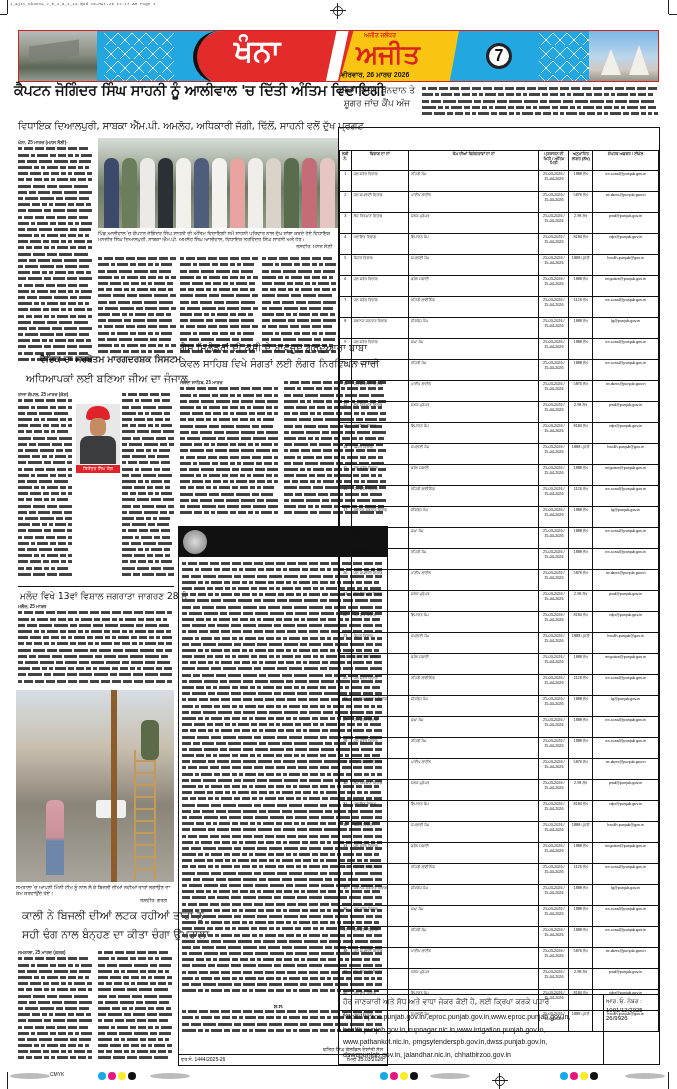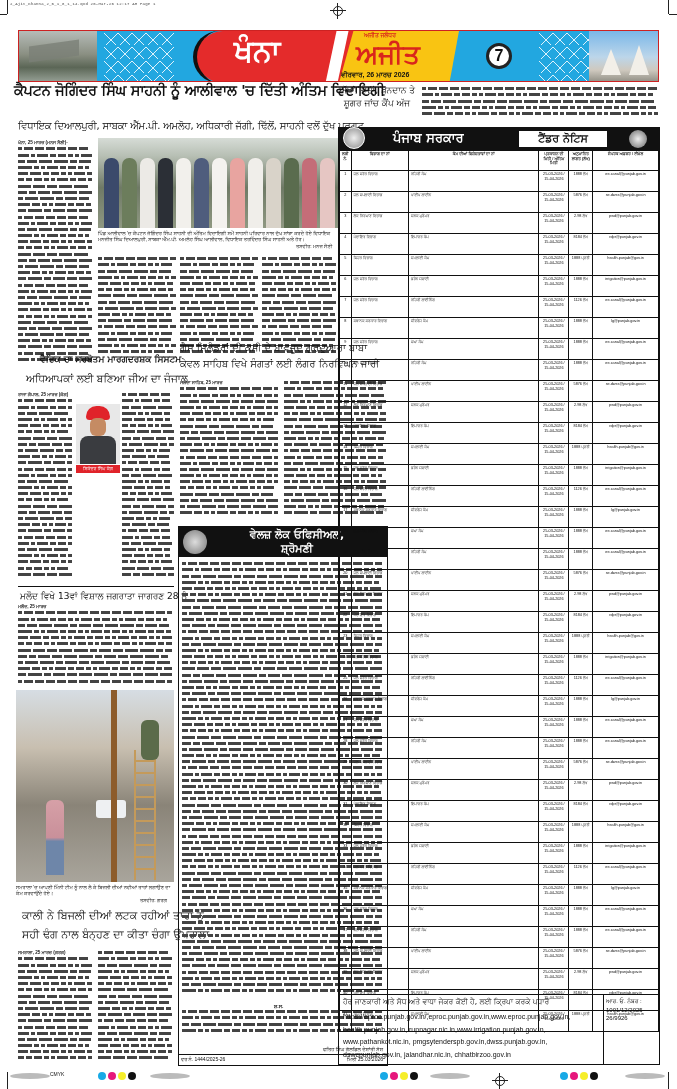--- a/index.html
+++ b/index.html
@@ -451,24 +451,20 @@
     <span class="ln"><span style="width: 7px;"></span><span style="width: 10.5px;"></span><span style="width: 13.5px;"></span><span style="width: 14.5px;"></span><span style="width: 7.5px;"></span><span style="width: 12.5px;"></span></span>
     <span class="ln"><span style="width: 14px;"></span><span style="width: 5.5px;"></span><span style="width: 4.5px;"></span><span style="width: 11.5px;"></span><span style="width: 6.5px;"></span><span style="width: 8.5px;"></span><span style="width: 5.5px;"></span><span style="width: 4.5px;"></span></span>
     <span class="ln"><span style="width: 10px;"></span><span style="width: 11.5px;"></span><span style="width: 6.5px;"></span><span style="width: 8.5px;"></span><span style="width: 5.5px;"></span><span style="width: 4.5px;"></span><span style="width: 11.5px;"></span><span style="width: 5.5px;"></span></span>
     <span class="ln"><span style="width: 6px;"></span><span style="width: 6.5px;"></span><span style="width: 8.5px;"></span><span style="width: 5.5px;"></span><span style="width: 4.5px;"></span><span style="width: 11.5px;"></span><span style="width: 6.5px;"></span><span style="width: 8.5px;"></span><span style="width: 4.5px;"></span></span>
     <span class="ln"><span style="width: 13px;"></span><span style="width: 12.5px;"></span><span style="width: 10.5px;"></span><span style="width: 13.5px;"></span><span style="width: 14.5px;"></span></span>
   </div>
 
 <div class="ad-box">
   <div class="ad-head">
     <div class="ad-emblem"></div>
-    <div class="ad-title">
-      <div>ਵੇਲਜ਼ ਲੋਕ ਓਫਿਸੀਅਲ,</div>
-      <div>ਸ਼੍ਰੋਮਣੀ</div>
-    </div>
   </div>
   <div class="textcol" style="left:3px;top:34px;width:202px;height:438px;">
       <span class="ln"><span style="width: 4px;"></span><span style="width: 9.5px;"></span><span style="width: 9.5px;"></span><span style="width: 9.5px;"></span><span style="width: 9.5px;"></span><span style="width: 9.5px;"></span><span style="width: 9.5px;"></span><span style="width: 9.5px;"></span><span style="width: 9.5px;"></span><span style="width: 9.5px;"></span><span style="width: 9.5px;"></span><span style="width: 9.5px;"></span><span style="width: 9.5px;"></span><span style="width: 9.5px;"></span><span style="width: 9.5px;"></span><span style="width: 9.5px;"></span><span style="width: 9.5px;"></span><span style="width: 9.5px;"></span><span style="width: 7.5px;"></span></span>
       <span class="ln"><span style="width: 11px;"></span><span style="width: 4.5px;"></span><span style="width: 11.5px;"></span><span style="width: 6.5px;"></span><span style="width: 8.5px;"></span><span style="width: 5.5px;"></span><span style="width: 4.5px;"></span><span style="width: 11.5px;"></span><span style="width: 6.5px;"></span><span style="width: 8.5px;"></span><span style="width: 5.5px;"></span><span style="width: 4.5px;"></span><span style="width: 11.5px;"></span><span style="width: 6.5px;"></span><span style="width: 8.5px;"></span><span style="width: 5.5px;"></span><span style="width: 4.5px;"></span><span style="width: 11.5px;"></span><span style="width: 6.5px;"></span><span style="width: 8.5px;"></span><span style="width: 5.5px;"></span><span style="width: 4.5px;"></span><span style="width: 5.5px;"></span></span>
       <span class="ln"><span style="width: 7px;"></span><span style="width: 10.5px;"></span><span style="width: 13.5px;"></span><span style="width: 14.5px;"></span><span style="width: 7.5px;"></span><span style="width: 12.5px;"></span><span style="width: 10.5px;"></span><span style="width: 13.5px;"></span><span style="width: 14.5px;"></span><span style="width: 7.5px;"></span><span style="width: 12.5px;"></span><span style="width: 10.5px;"></span><span style="width: 13.5px;"></span><span style="width: 14.5px;"></span><span style="width: 7.5px;"></span><span style="width: 7.5px;"></span></span>
       <span class="ln"><span style="width: 14px;"></span><span style="width: 5.5px;"></span><span style="width: 4.5px;"></span><span style="width: 11.5px;"></span><span style="width: 6.5px;"></span><span style="width: 8.5px;"></span><span style="width: 5.5px;"></span><span style="width: 4.5px;"></span><span style="width: 11.5px;"></span><span style="width: 6.5px;"></span><span style="width: 8.5px;"></span><span style="width: 5.5px;"></span><span style="width: 4.5px;"></span><span style="width: 11.5px;"></span><span style="width: 6.5px;"></span><span style="width: 8.5px;"></span><span style="width: 5.5px;"></span><span style="width: 4.5px;"></span><span style="width: 11.5px;"></span><span style="width: 6.5px;"></span><span style="width: 8.5px;"></span><span style="width: 5.5px;"></span></span>
       <span class="ln"><span style="width: 10px;"></span><span style="width: 11.5px;"></span><span style="width: 6.5px;"></span><span style="width: 8.5px;"></span><span style="width: 5.5px;"></span><span style="width: 4.5px;"></span><span style="width: 11.5px;"></span><span style="width: 6.5px;"></span><span style="width: 8.5px;"></span><span style="width: 5.5px;"></span><span style="width: 4.5px;"></span><span style="width: 11.5px;"></span><span style="width: 6.5px;"></span><span style="width: 8.5px;"></span><span style="width: 5.5px;"></span><span style="width: 4.5px;"></span><span style="width: 11.5px;"></span><span style="width: 6.5px;"></span><span style="width: 8.5px;"></span><span style="width: 5.5px;"></span><span style="width: 4.5px;"></span><span style="width: 11.5px;"></span></span>
       <span class="ln"><span style="width: 6px;"></span><span style="width: 6.5px;"></span><span style="width: 8.5px;"></span><span style="width: 5.5px;"></span><span style="width: 4.5px;"></span><span style="width: 11.5px;"></span><span style="width: 6.5px;"></span><span style="width: 8.5px;"></span><span style="width: 5.5px;"></span><span style="width: 4.5px;"></span><span style="width: 11.5px;"></span><span style="width: 6.5px;"></span><span style="width: 8.5px;"></span><span style="width: 5.5px;"></span><span style="width: 4.5px;"></span><span style="width: 11.5px;"></span><span style="width: 6.5px;"></span><span style="width: 8.5px;"></span><span style="width: 5.5px;"></span><span style="width: 4.5px;"></span><span style="width: 11.5px;"></span><span style="width: 6.5px;"></span><span style="width: 8.5px;"></span></span>
       <span class="ln"><span style="width: 13px;"></span><span style="width: 12.5px;"></span><span style="width: 10.5px;"></span><span style="width: 13.5px;"></span><span style="width: 14.5px;"></span><span style="width: 7.5px;"></span><span style="width: 12.5px;"></span><span style="width: 10.5px;"></span><span style="width: 13.5px;"></span><span style="width: 14.5px;"></span><span style="width: 7.5px;"></span><span style="width: 12.5px;"></span><span style="width: 10.5px;"></span><span style="width: 13.5px;"></span><span style="width: 12.5px;"></span></span>
       <span class="ln"><span style="width: 9px;"></span><span style="width: 7.5px;"></span><span style="width: 12.5px;"></span><span style="width: 10.5px;"></span><span style="width: 13.5px;"></span><span style="width: 14.5px;"></span><span style="width: 7.5px;"></span><span style="width: 12.5px;"></span><span style="width: 10.5px;"></span><span style="width: 13.5px;"></span><span style="width: 14.5px;"></span><span style="width: 7.5px;"></span><span style="width: 12.5px;"></span><span style="width: 10.5px;"></span><span style="width: 13.5px;"></span><span style="width: 7.5px;"></span></span>
@@ -542,26 +538,20 @@
       <span class="ln"><span style="width: 7px;"></span><span style="width: 10.5px;"></span><span style="width: 13.5px;"></span><span style="width: 14.5px;"></span><span style="width: 7.5px;"></span><span style="width: 12.5px;"></span><span style="width: 10.5px;"></span><span style="width: 13.5px;"></span><span style="width: 14.5px;"></span><span style="width: 7.5px;"></span><span style="width: 12.5px;"></span><span style="width: 10.5px;"></span><span style="width: 13.5px;"></span><span style="width: 14.5px;"></span><span style="width: 7.5px;"></span><span style="width: 7.5px;"></span></span>
       <span class="ln"><span style="width: 14px;"></span><span style="width: 5.5px;"></span><span style="width: 4.5px;"></span><span style="width: 11.5px;"></span><span style="width: 6.5px;"></span><span style="width: 8.5px;"></span><span style="width: 5.5px;"></span><span style="width: 4.5px;"></span><span style="width: 11.5px;"></span><span style="width: 6.5px;"></span><span style="width: 8.5px;"></span><span style="width: 5.5px;"></span><span style="width: 4.5px;"></span><span style="width: 11.5px;"></span><span style="width: 6.5px;"></span><span style="width: 8.5px;"></span><span style="width: 5.5px;"></span><span style="width: 4.5px;"></span><span style="width: 11.5px;"></span><span style="width: 6.5px;"></span><span style="width: 8.5px;"></span><span style="width: 5.5px;"></span></span>
     </div>
   <div class="ad-sign">ਫਤਿਹ ਸਿੰਘ ਗੋਲਡਿਲ ਦੇਸ਼ਾਂਤੀ ਸੋਸ਼</div>
   <div class="hrule" style="left:0;bottom:10px;width:208px;"></div>
   <div class="ad-footer-ref">ਵਰ ਨੰ. 1444/2025-26</div>
   <div class="ad-footer-date">ਮਿਤੀ 25.03.2026</div>
 </div>
 
 <div class="tender">
-  <div class="tender-head">
-    <div class="tender-emblem-l"></div>
-    <div class="tender-gov">ਪੰਜਾਬ ਸਰਕਾਰ</div>
-    <div class="tender-title-box">ਟੈਂਡਰ ਨੋਟਿਸ</div>
-    <div class="tender-emblem-r"></div>
-  </div>
   <table class="tender-table">
     <thead>
       <tr>
         <th>ਲੜੀ ਨੰ.</th>
         <th>ਵਿਭਾਗ ਦਾ ਨਾਂ</th>
         <th>ਕੰਮ ਦੀਆਂ ਵਿਸ਼ੇਸ਼ਤਾਵਾਂ ਦਾ ਨਾਂ</th>
         <th>ਪ੍ਰਕਾਸ਼ਨ ਦੀ ਮਿਤੀ / ਅੰਤਿਮ ਮਿਤੀ</th>
         <th>ਅਨੁਮਾਨਿਤ ਲਾਗਤ (ਲੱਖ)</th>
         <th>ਸੰਪਰਕ ਅਫ਼ਸਰ / ਈਮੇਲ</th>
       </tr>

